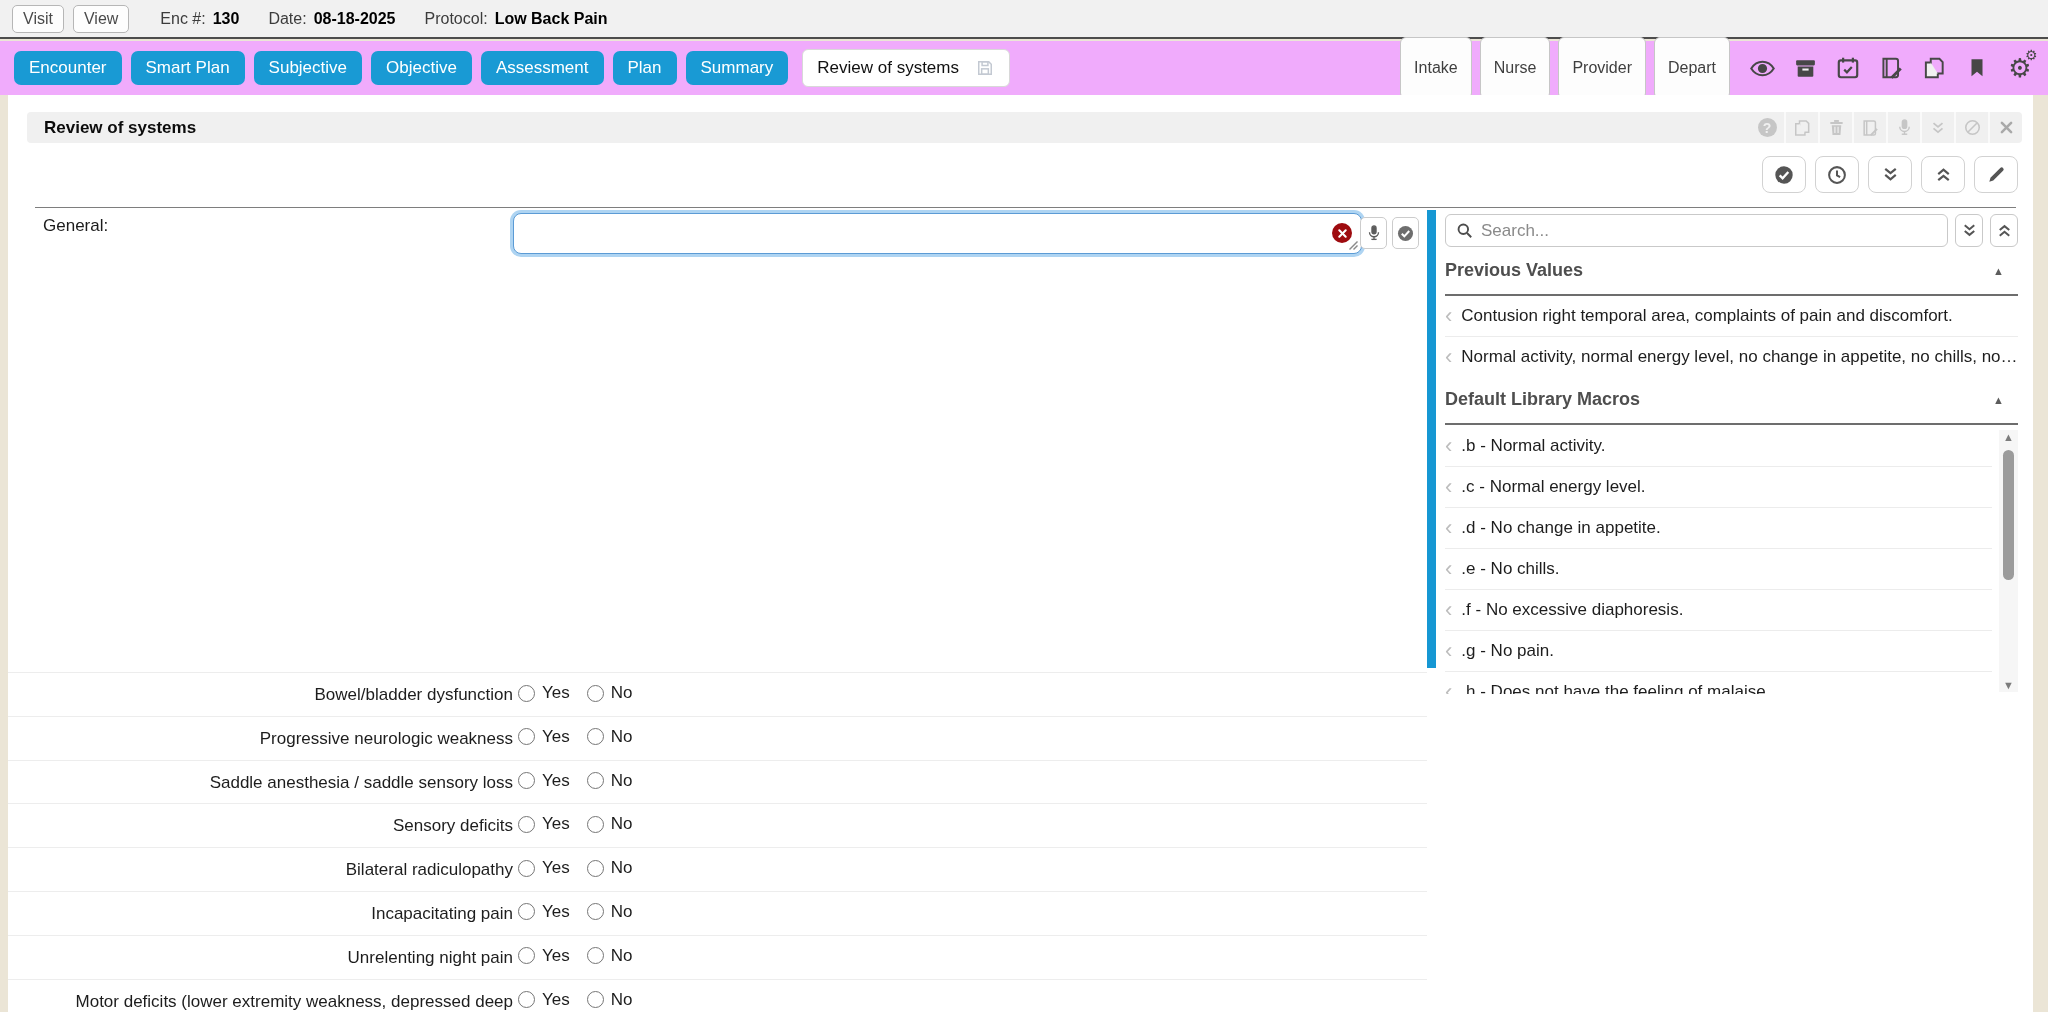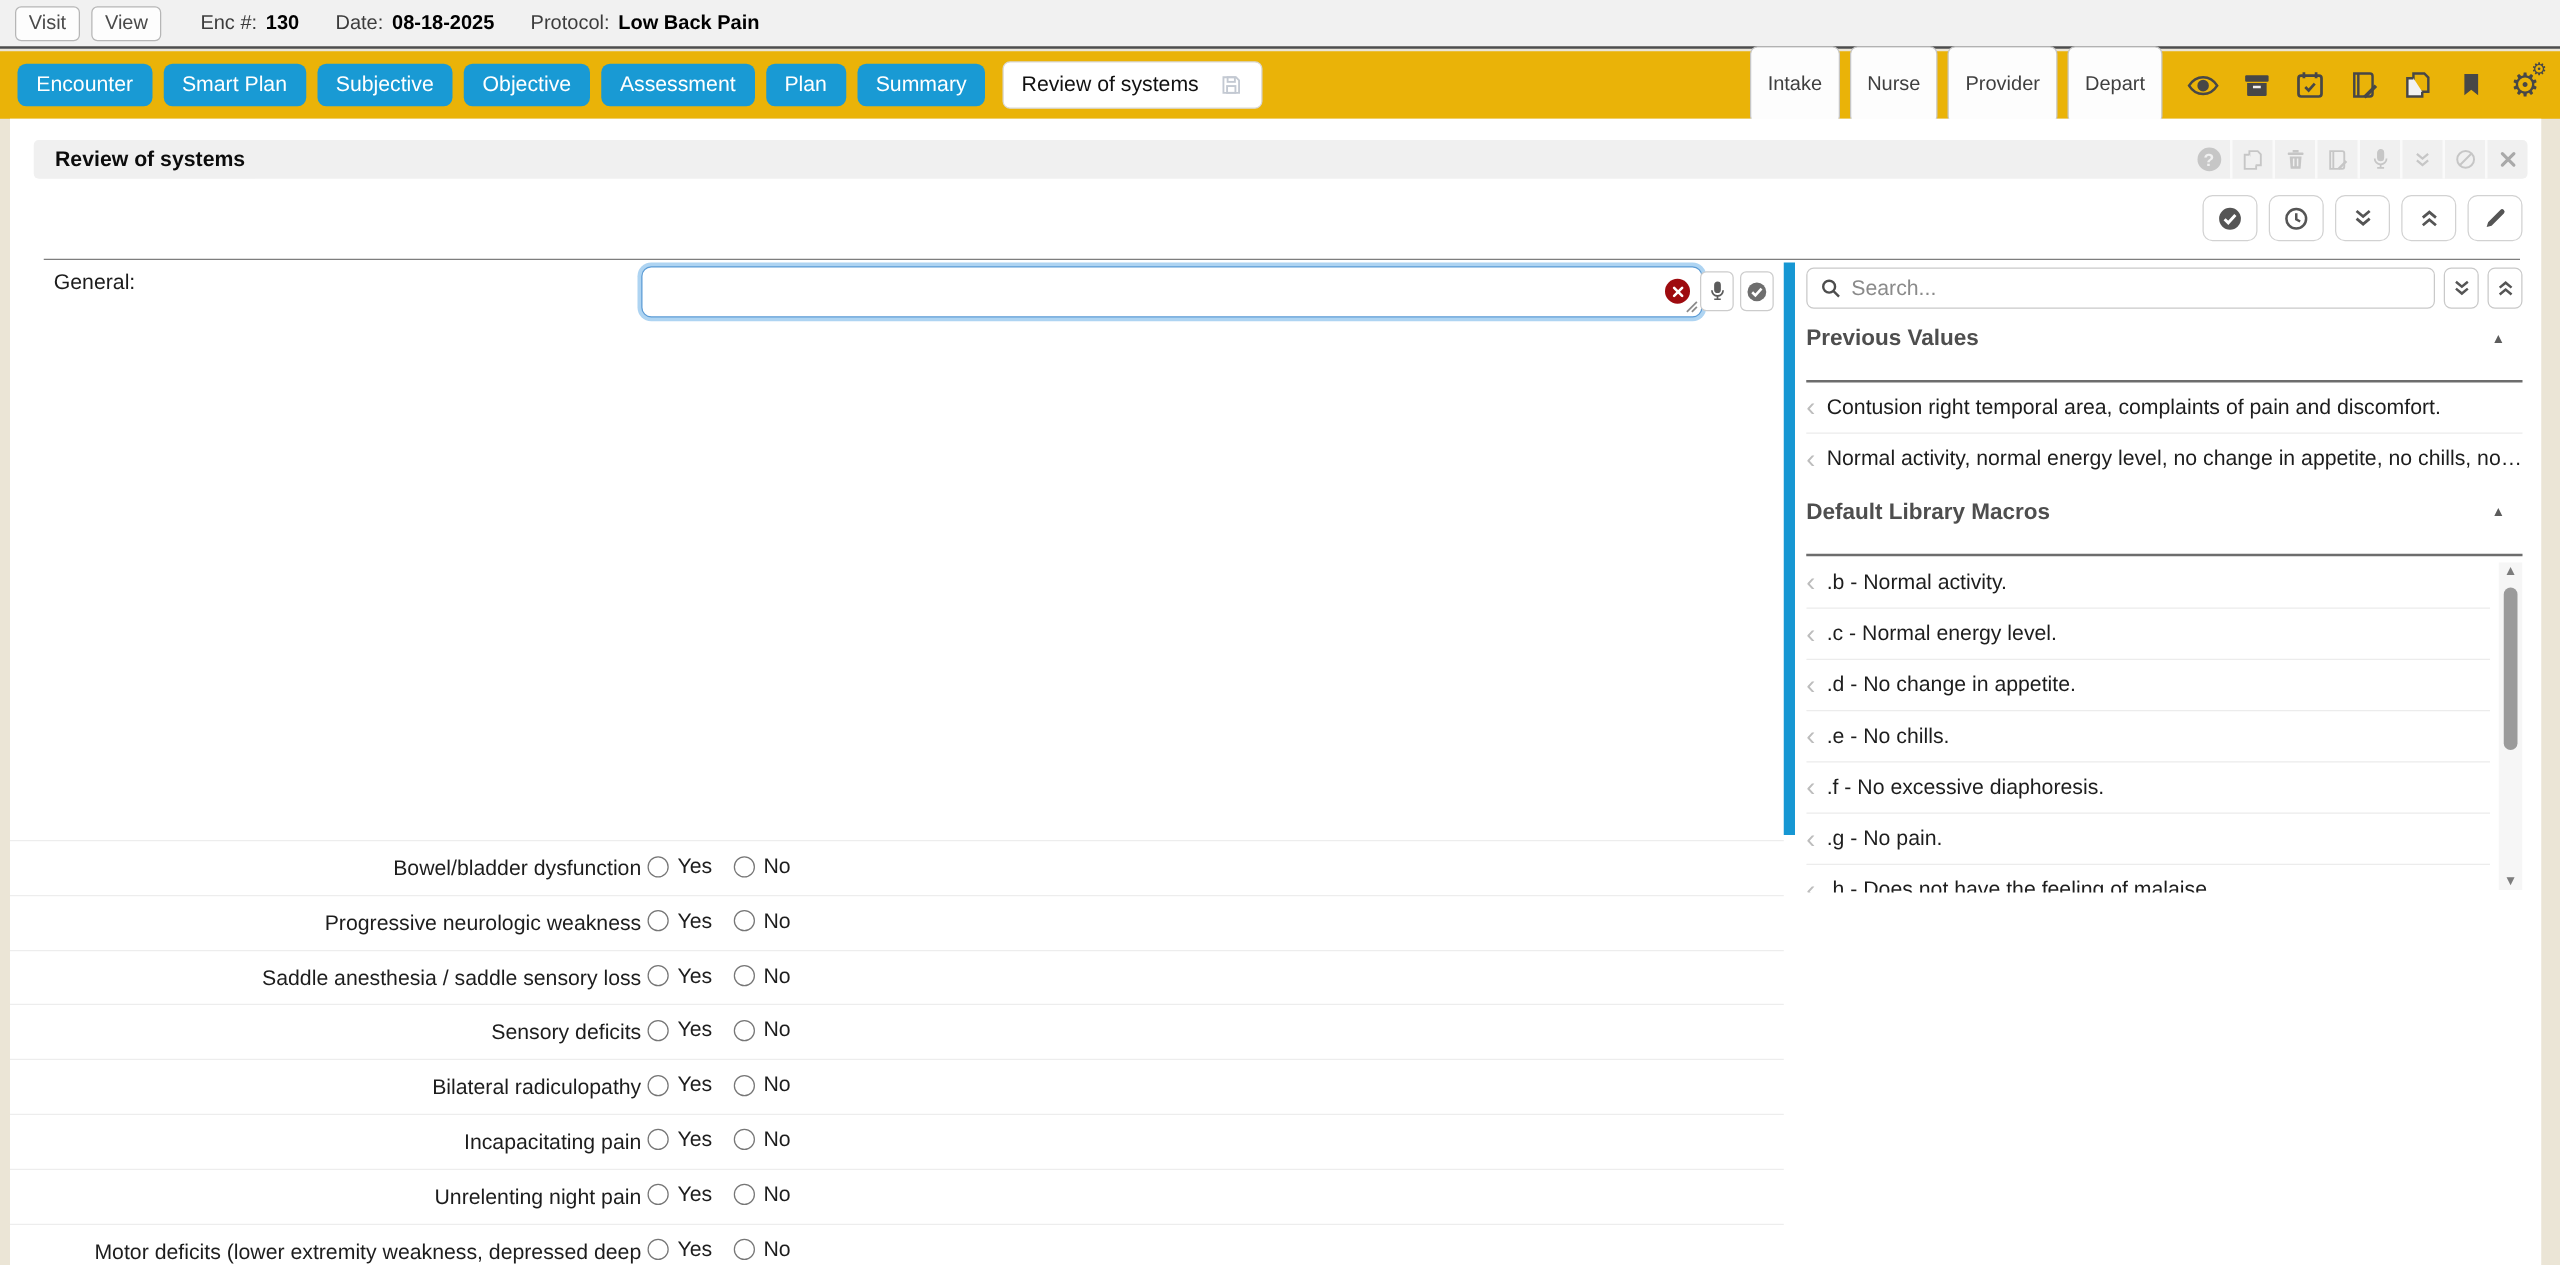--- a/index.html
+++ b/index.html
@@ -12,21 +12,21 @@
     background:#f1f1f1; border-bottom:2px solid #4d4d4d;
     display:flex; align-items:center; padding:4px 12px; gap:9px; }
   .tb-btn { background:#fdfdfd; border:1px solid #b6b6b6; border-radius:5px;
     color:#4a4a4a; font-size:16px; padding:4px 10px; cursor:default; }
   .tb-info { display:flex; align-items:center; gap:7px; margin-left:22px; font-size:16px; }
   .tb-label { color:#3c3c3c; }
   .tb-value { color:#000; font-weight:bold; margin-right:22px; }
 
   
   .toolbar { position:absolute; left:0; top:41px; width:2048px; height:54px;
-    background:#eab308; display:flex; align-items:center; padding:0 14px; }
+    background:#f0abfc; display:flex; align-items:center; padding:0 14px; }
   .blue-tab { background:#199ad4; color:#fff; font-size:17px; border:none;
     border-radius:7px; padding:7px 15px; margin-right:9px; cursor:pointer; }
   .active-tab { background:#fff; border:1px solid #d8d8d8; border-radius:6px;
     padding:8px 14px; margin-left:5px; display:flex; align-items:center; gap:16px;
     font-size:17px; color:#111; }
   .active-tab .icon { color:#c3c9d2; }
   .tbar-right { margin-left:auto; display:flex; align-items:center; gap:8px; }
   .stage-btn { background:#fdfdfd; border:1px solid #c6c6c6; border-radius:6px;
     color:#3f3f3f; font-size:16px; padding:21px 13px; }
   .tool-icons { display:flex; align-items:center; gap:15px; margin-left:10px; color:#474747; }
@@ -76,21 +76,21 @@
   .right-panel { position:absolute; left:1437px; top:119px; width:573px; }
   .search-row { display:flex; gap:7px; }
   .search-box { flex:1; height:33px; border:1px solid #c9c9c9; border-radius:6px;
     background:#fff; display:flex; align-items:center; padding:0 9px; gap:7px; color:#4d4d4d; }
   .search-box input { border:none; outline:none; flex:1; font-size:17px;
     font-family:"Liberation Sans",sans-serif; color:#333; background:transparent; }
   .search-box input::placeholder { color:#8a8a8a; }
   .sr-btn { width:28px; height:33px; background:#fff; border:1px solid #c9c9c9;
     border-radius:6px; display:flex; align-items:center; justify-content:center; color:#555; cursor:pointer; }
 
-  .section-header { display:flex; align-items:center; margin-top:13px; padding-bottom:23px;
+  .section-header { display:flex; align-items:center; margin-top:13px; padding-bottom:13px;
     border-bottom:2px solid #6d6d6d; }
   .section-title { font-size:18px; font-weight:bold; color:#4e4e4e; }
   .collapse-tri { margin-left:auto; margin-right:14px; font-size:11px; color:#5c5c5c; cursor:pointer; }
 
   .pv-item { height:40px; display:flex; align-items:center; gap:9px; font-size:17px;
     color:#1d1d1d; cursor:pointer; white-space:nowrap; overflow:hidden; }
   .pv-item + .pv-item { border-top:1px solid #ececec; }
   .chev-left { color:#bdbdbd; font-size:22px; line-height:16px; flex:0 0 auto; }
   .pv-text { overflow:hidden; text-overflow:ellipsis; }
 

